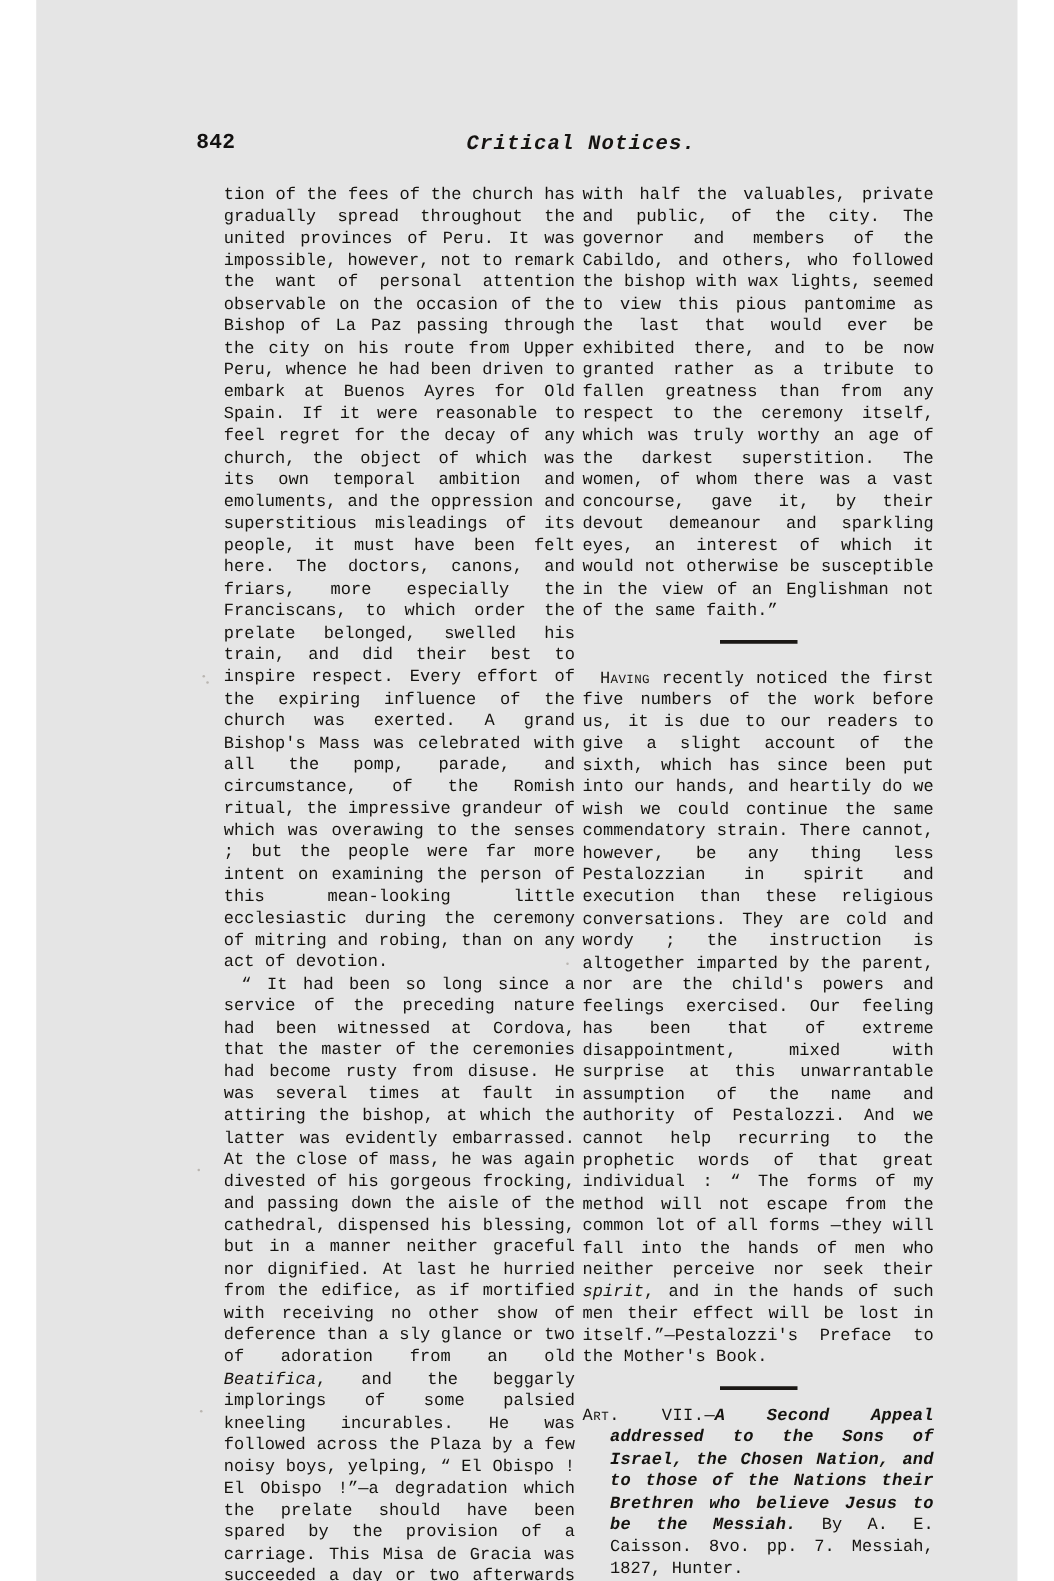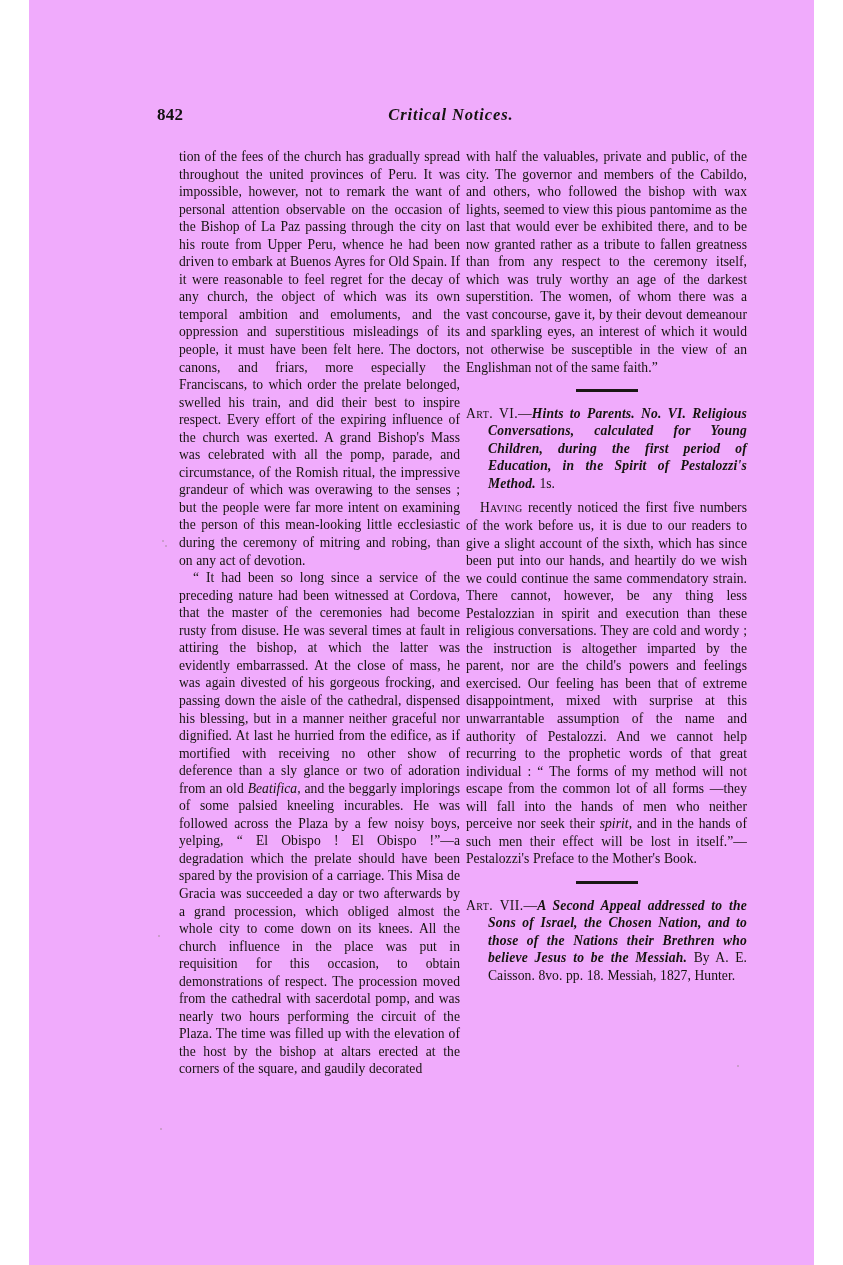--- a/index.html
+++ b/index.html
@@ -6,23 +6,23 @@
   html, body {
     margin: 0;
     padding: 0;
     background: #ffffff;
   }
   .page {
     position: relative;
     width: 785px;
     height: 1265px;
     margin: 0 auto;
-    background: #f0abfc;
+    background: #e5e5e5;
     overflow: hidden;
-    font-family: Liberation Serif, serif;
+    font-family: Liberation Mono, monospace;
     color: #181614;
   }
 
   
   .running-head {
     position: absolute;
     left: 128px;
     top: 104px;
     width: 588px;
     height: 26px;
@@ -32,21 +32,21 @@
     left: 0;
     top: 0;
     font-size: 17px;
     font-weight: bold;
     letter-spacing: 0.2px;
     line-height: 22px;
     color: #121110;
   }
   .head-title {
     position: absolute;
-    left: 0;
+    left: 14px;
     top: 0;
     width: 100%;
     text-align: center;
     font-style: italic;
     font-weight: bold;
     font-size: 16.5px;
     line-height: 22px;
     letter-spacing: 0.9px;
     color: #161412;
   }
@@ -154,37 +154,33 @@
       </p>
 
     </div>
 
     <div class="col col-right">
 
       <p class="cont">with half the valuables, private and public, of the city. The governor and members of the Cabildo, and others, who followed the bishop with wax lights, seemed to view this pious pantomime as the last that would ever be exhibited there, and to be now granted rather as a tribute to fallen greatness than from any respect to the ceremony itself, which was truly worthy an age of the darkest superstition. The women, of whom there was a vast concourse, gave it, by their devout demeanour and sparkling eyes, an interest of which it would not otherwise be susceptible in the view of an Englishman not of the same faith.”</p>
 
       <div class="rule"></div>
 
-      <p class="art-head">
-        <span class="smallcaps">Art. VI.</span><span>—</span><span class="ital">Hints to Parents. No. VI. Religious Conversations, calculated for Young Children, during the first period of Education, in the Spirit of Pestalozzi's Method.</span>
-        <span class="roman">1s.</span>
-      </p>
       <div class="gap-after-head"></div>
 
       <p class="indent">
         <span class="sc-open">Having</span><span> recently noticed the first five numbers of the work before us, it is due to our readers to give a slight account of the sixth, which has since been put into our hands, and heartily do we wish we could continue the same commendatory strain. There cannot, however, be any thing less Pestalozzian in spirit and execution than these religious conversations. They are cold and wordy ; the instruction is altogether imparted by the parent, nor are the child's powers and feelings exercised. Our feeling has been that of extreme disappointment, mixed with surprise at this unwarrantable assumption of the name and authority of Pestalozzi. And we cannot help recurring to the prophetic words of that great individual : “ The forms of my method will not escape from the common lot of all forms —they will fall into the hands of men who neither perceive nor seek their </span><span class="it">spirit</span><span>, and in the hands of such men their effect will be lost in itself.”—Pestalozzi's Preface to the Mother's Book.</span>
       </p>
 
       <div class="rule"></div>
 
       <p class="art-head">
         <span class="smallcaps">Art. VII.</span><span>—</span><span class="ital">A Second Appeal addressed to the Sons of Israel, the Chosen Nation, and to those of the Nations their Brethren who believe Jesus to be the Messiah.</span>
         <span class="roman">By A. E. Caisson.</span>
         <span class="roman">8vo.</span>
-        <span class="roman">pp. 18.</span>
+        <span class="roman">pp. 7.</span>
         <span class="roman">Messiah, 1827, Hunter.</span>
       </p>
       <div class="gap-after-head"></div>
 
 
     </div>
   </div>
 
   <div class="speck" style="left:133px; top:540px;"></div>
   <div class="speck" style="left:136px; top:545px;"></div>

